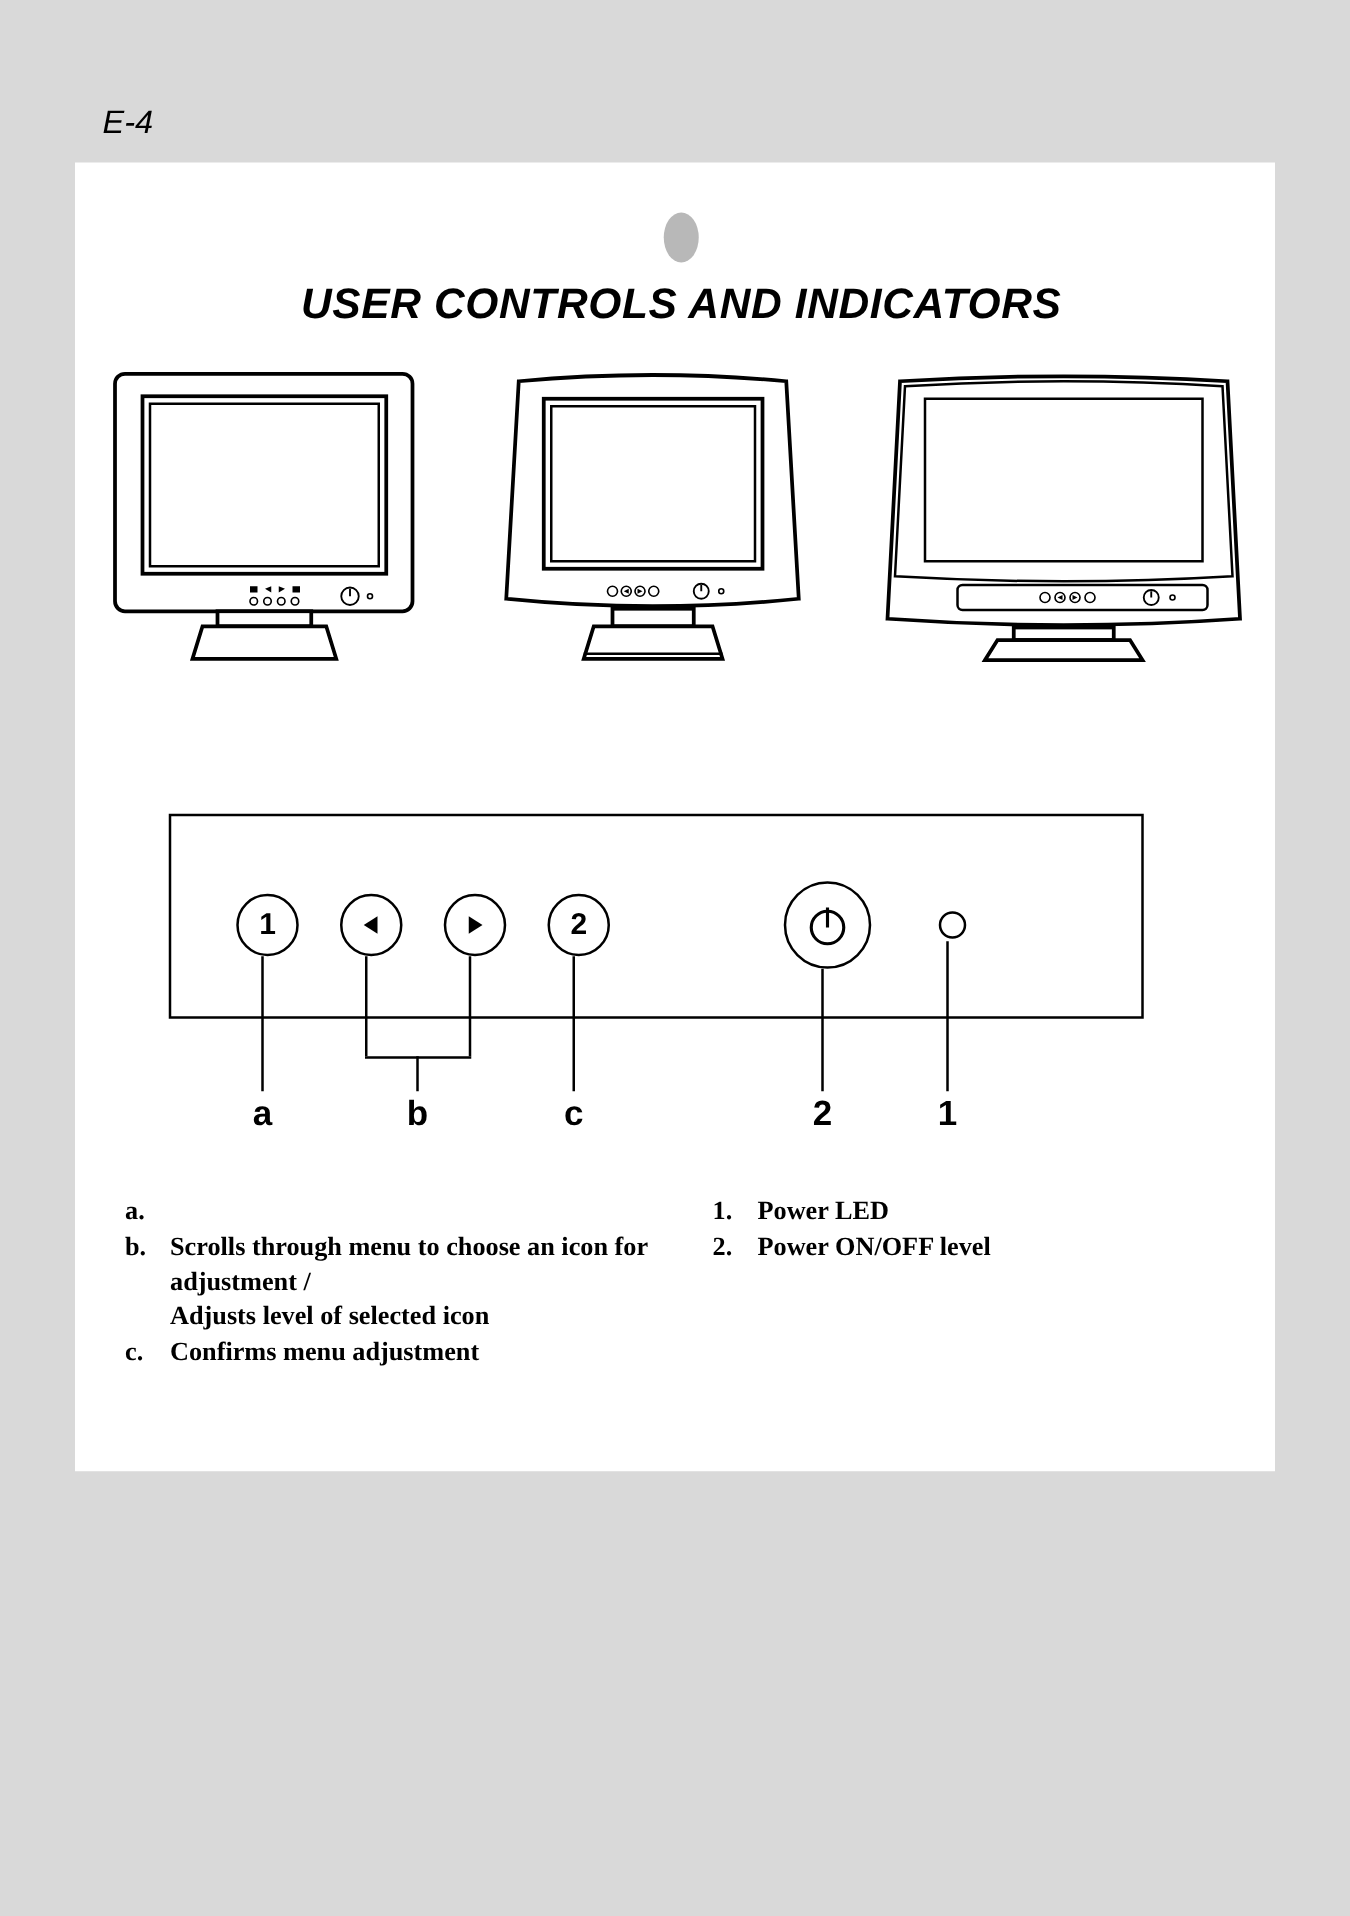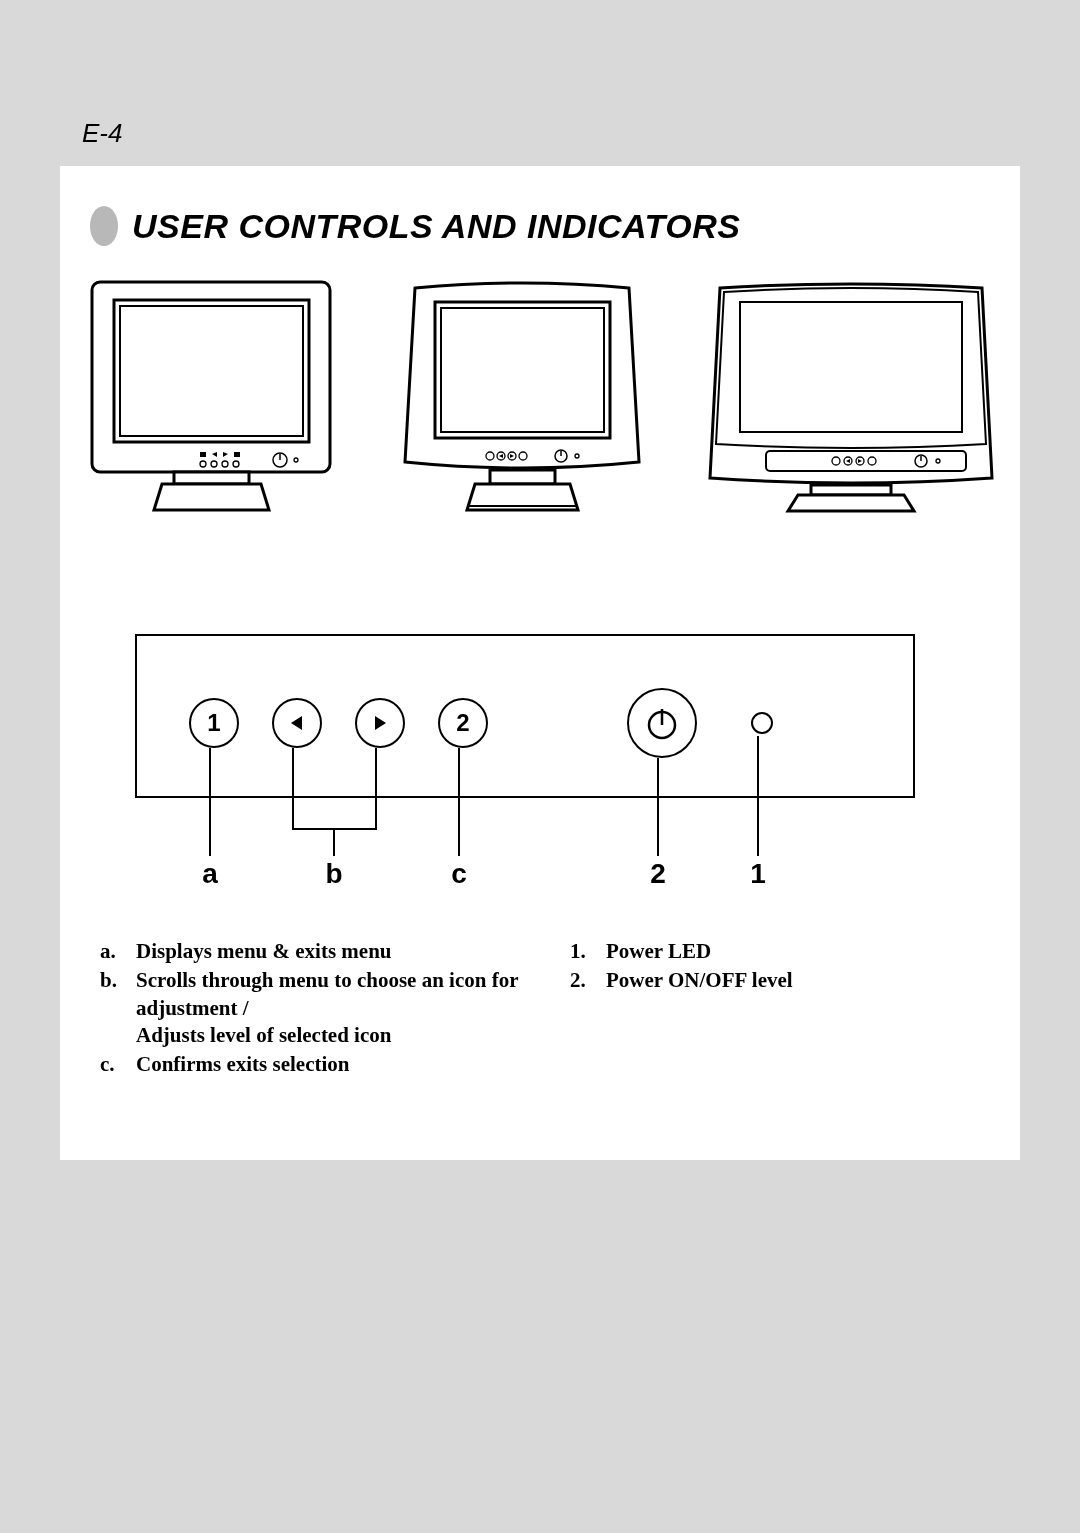--- a/index.html
+++ b/index.html
@@ -8,21 +8,20 @@
     background: #d9d9d9;
     font-family: "Times New Roman", Times, serif;
     width: 1080px;
   }
   .page {
     background: #d9d9d9;
     width: 1080px;
     height: 1290px;
     position: relative;
     box-sizing: border-box;
-    margin-top: 36px;
   }
   .page-number {
     position: absolute;
     top: 82px;
     left: 82px;
     font-style: italic;
     font-size: 26px;
     color: #000;
     font-family: "Helvetica", Arial, sans-serif;
   }
@@ -33,20 +32,21 @@
     width: 960px;
     background: #fff;
     box-sizing: border-box;
     padding: 40px 20px 80px 20px;
   }
   .title-row {
     display: flex;
     align-items: center;
     gap: 14px;
     margin-left: 10px;
+    flex-direction: column;
   }
   .bullet {
     width: 28px;
     height: 40px;
     background: #b8b8b8;
     border-radius: 50% / 50%;
   }
   .title {
     font-family: "Helvetica", Arial, sans-serif;
     font-weight: bold;
@@ -261,30 +261,29 @@
         <div class="label" style="left:324px; top:60px;">c</div>
         <div class="label" style="left:523px; top:60px;">2</div>
         <div class="label" style="left:623px; top:60px;">1</div>
       </div>
     </div>
 
     <div class="descriptions">
       <div class="desc-col">
         <div class="desc-item">
           <span class="key">a.</span>
-          <span>Displays menu &amp; exits menu</span>
         </div>
         <div class="desc-item">
           <span class="key">b.</span>
           <span style="white-space:pre-line;">Scrolls through menu to choose an icon for adjustment /
 Adjusts level of selected icon</span>
         </div>
         <div class="desc-item">
           <span class="key">c.</span>
-          <span>Confirms exits selection</span>
+          <span>Confirms menu adjustment</span>
         </div>
       </div>
       <div class="desc-col">
         <div class="desc-item">
           <span class="key">1.</span>
           <span>Power LED</span>
         </div>
         <div class="desc-item">
           <span class="key">2.</span>
           <span>Power ON/OFF level</span>

